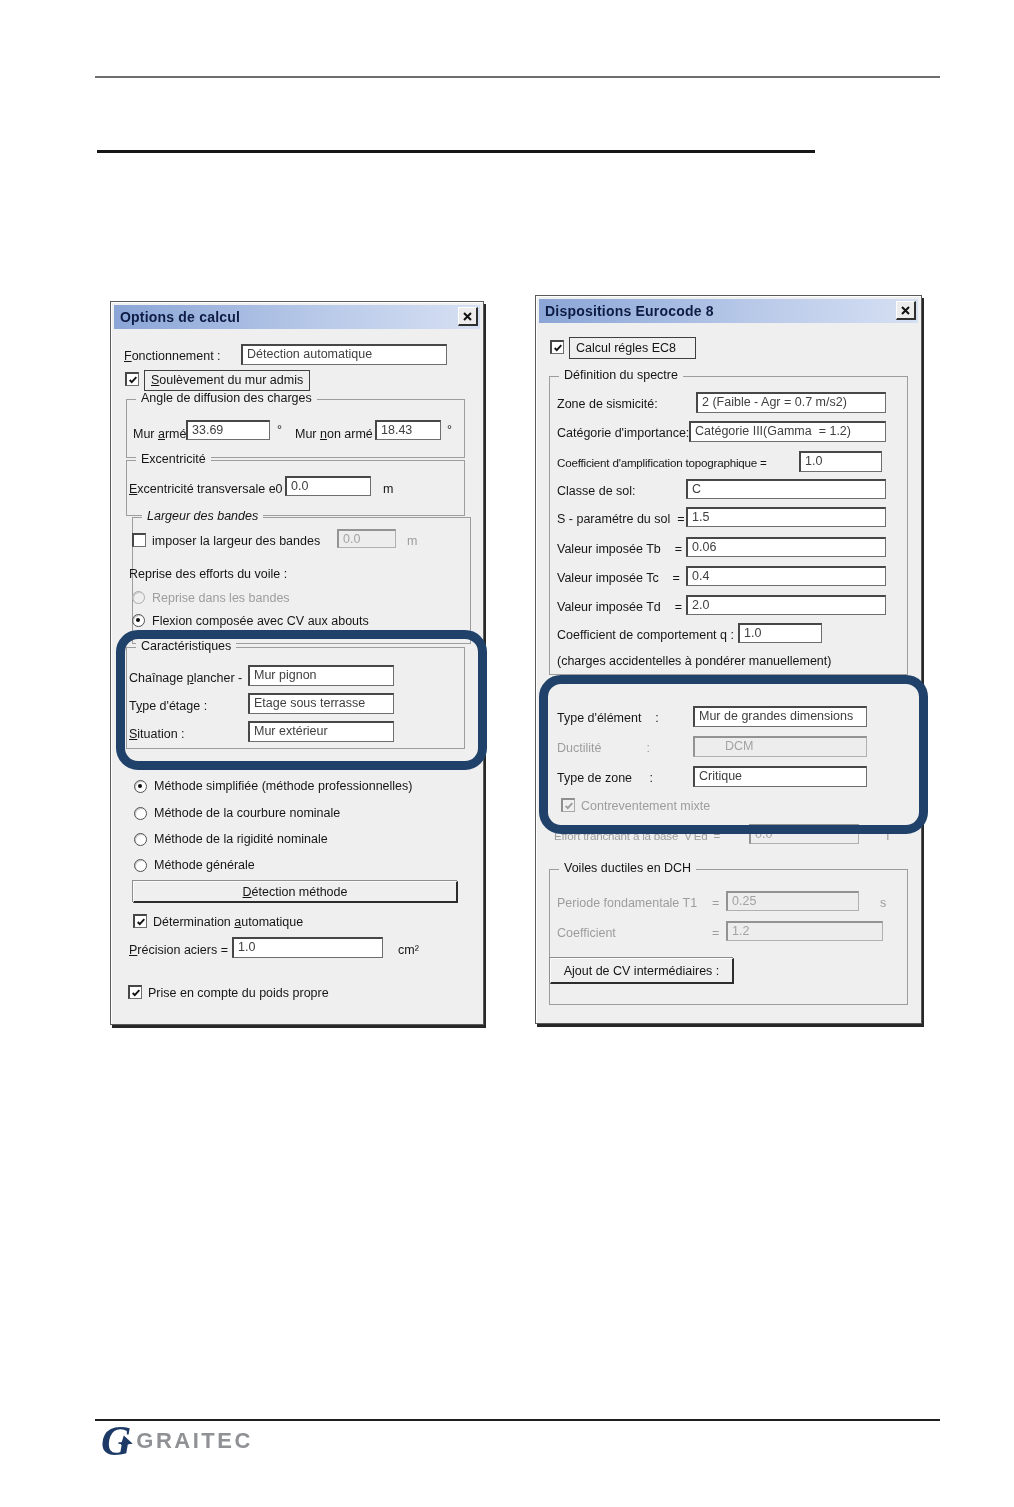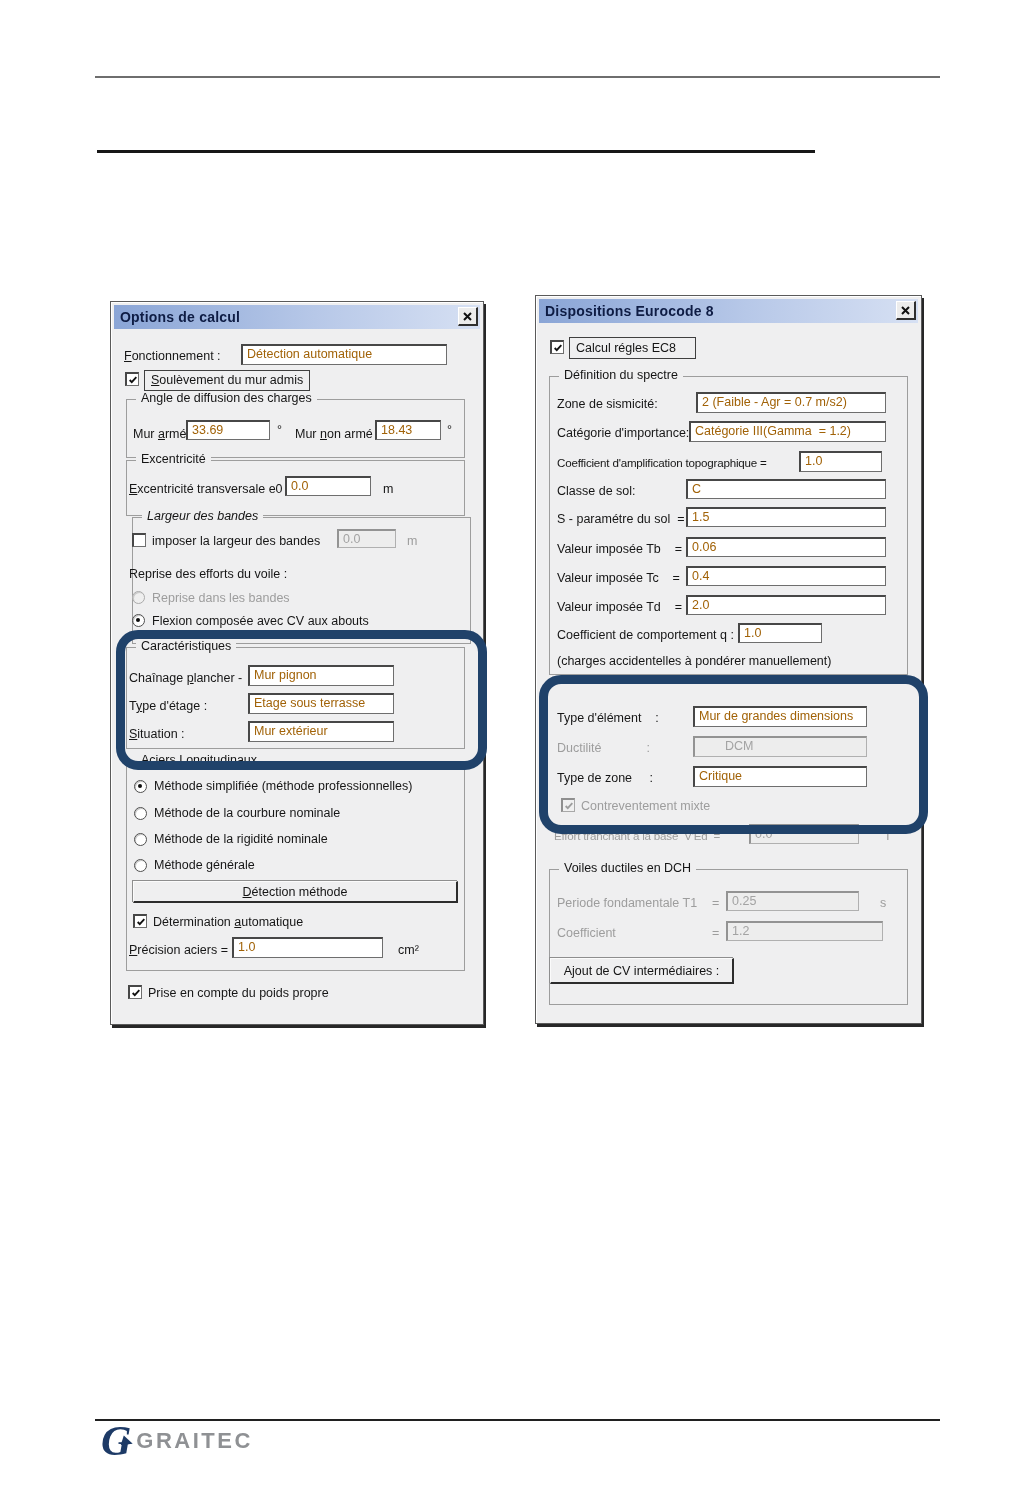--- a/index.html
+++ b/index.html
@@ -25,21 +25,21 @@
   .group { position:absolute; border:1px solid #9d9d9d; }
   .group-title { position:absolute; top:-9px; left:9px; background:#efeff0; padding:0 5px;
                  font-size:12.5px; color:#141414; white-space:pre; }
   .lbl { position:absolute; font-size:12.5px; color:#161616; line-height:16px; white-space:pre; }
   .lbl.tight { font-size:11.6px; letter-spacing:-0.2px; }
   .gray { color:#9d9d9d !important; }
   u { text-decoration:underline; }
 
   .tb { position:absolute; background:#ffffff; box-sizing:border-box;
         border:1px solid #6e6e6e; border-top:2px solid #474747; border-left:2px solid #474747;
-        font-size:12.5px; color:#a16207; padding:1px 4px; line-height:15px;
+        font-size:12.5px; color:#404040; padding:1px 4px; line-height:15px;
         white-space:pre; overflow:hidden; }
   .tb.disabled { background:#ededed; color:#a3a3a3;
                  border-color:#b0b0b0; border-top-color:#939393; border-left-color:#939393; }
 
   .checkbox { position:absolute; width:14px; height:14px; background:#ffffff; box-sizing:border-box;
               border:1px solid #6e6e6e; border-top:2px solid #474747; border-left:2px solid #474747;
               display:flex; align-items:center; justify-content:center; }
   .checkbox.disabled { background:#f0f0f0; border-color:#a8a8a8; border-top-color:#8f8f8f; border-left-color:#8f8f8f; }
 
   .radio { position:absolute; width:13px; height:13px; border-radius:50%; background:#ffffff;
@@ -133,23 +133,20 @@
     <div class="group" style="left:15px; top:345px; width:337px; height:100px;text-align:right;">
       <span class="group-title">Caractéristiques</span>
     </div>
     <span class="lbl" style="left:18px; top:368px;">Chaînage <u>p</u>lancher -</span>
     <div class="tb" style="left:137px; top:363px; width:146px; height:21px;">Mur pignon</div>
     <span class="lbl" style="left:18px; top:396px;">T<u>y</u>pe d'étage :</span>
     <div class="tb" style="left:137px; top:391px; width:146px; height:21px;">Etage sous terrasse</div>
     <span class="lbl" style="left:18px; top:424px;"><u>S</u>ituation :</span>
     <div class="tb" style="left:137px; top:419px; width:146px; height:21px;">Mur extérieur</div>
 
-    <div class="group" style="left:15px; top:459px; width:337px; height:208px;">
-      <span class="group-title">Aciers Longitudinaux</span>
-    </div>
     <span class="radio" style="left:23px; top:478px;">
         <span class="dot"></span>
       </span>
     <span class="lbl" style="left:43px; top:476px;">Méthode simplifiée (méthode professionnelles)</span>
     <span class="radio" style="left:23px; top:505px;"></span>
     <span class="lbl" style="left:43px; top:503px;">Méthode de la courbure nominale</span>
     <span class="radio" style="left:23px; top:531px;"></span>
     <span class="lbl" style="left:43px; top:529px;">Méthode de la rigidité nominale</span>
     <span class="radio" style="left:23px; top:557px;"></span>
     <span class="lbl" style="left:43px; top:555px;">Méthode générale</span>

